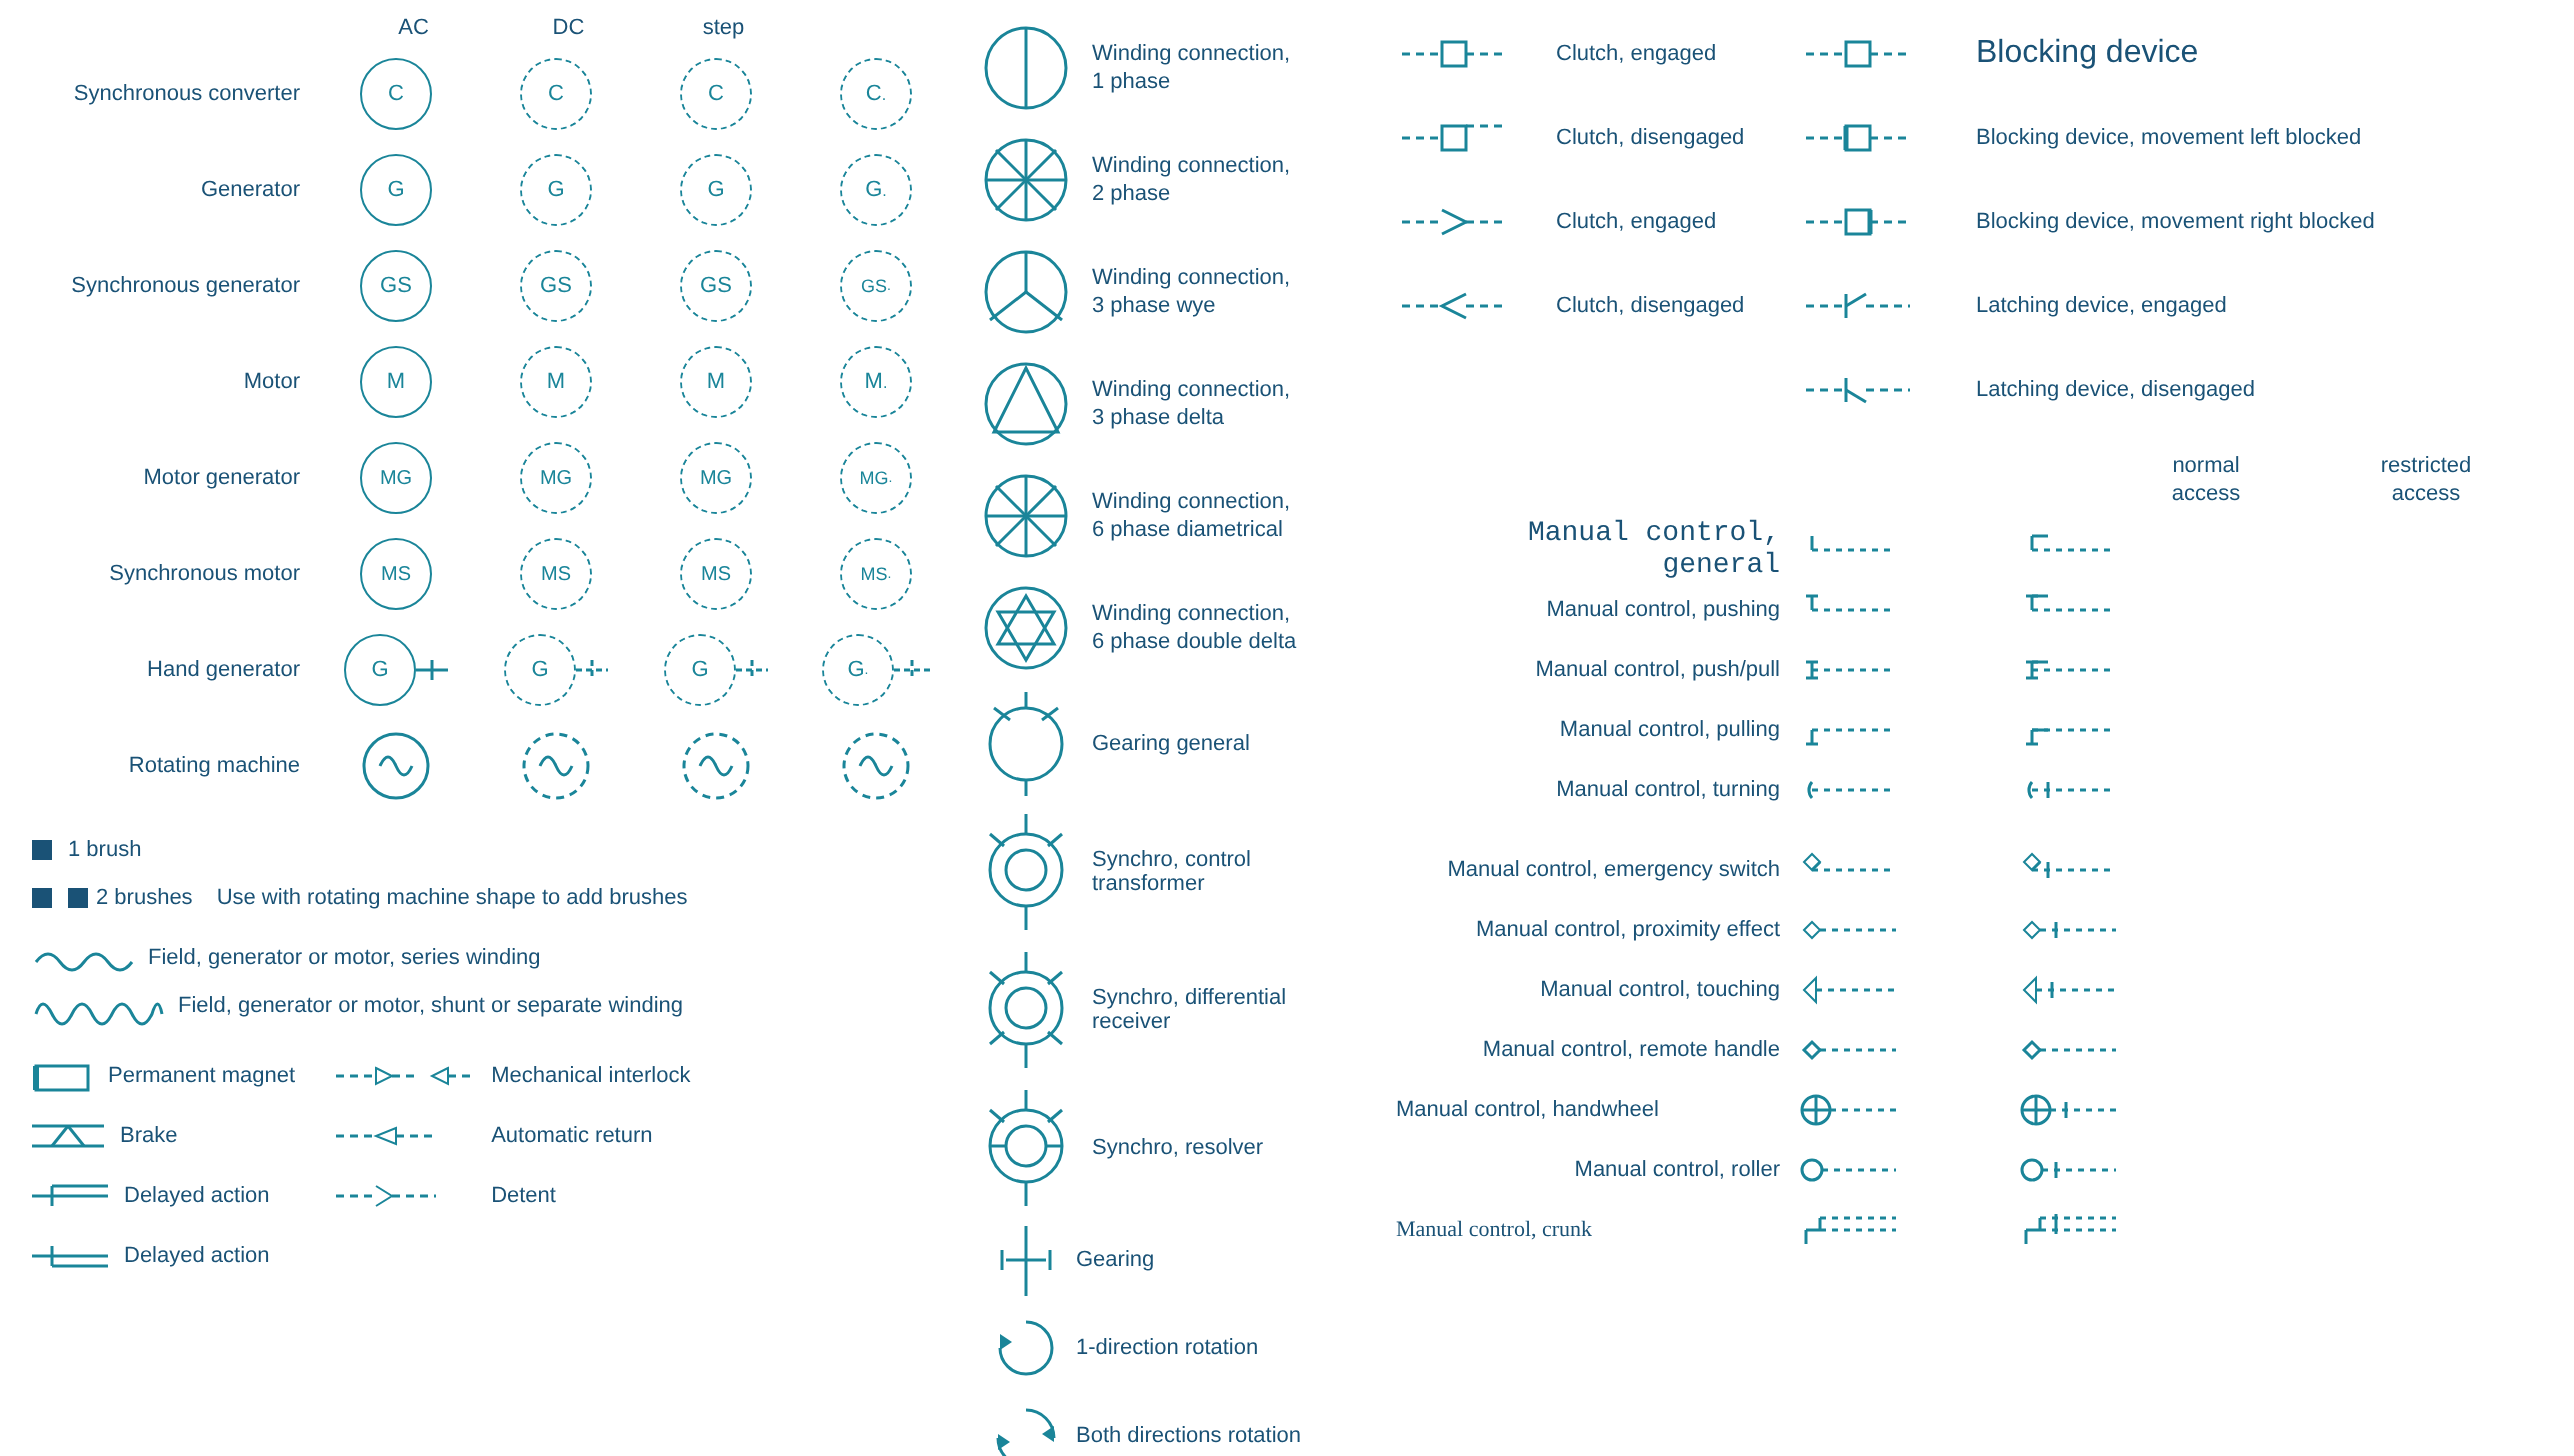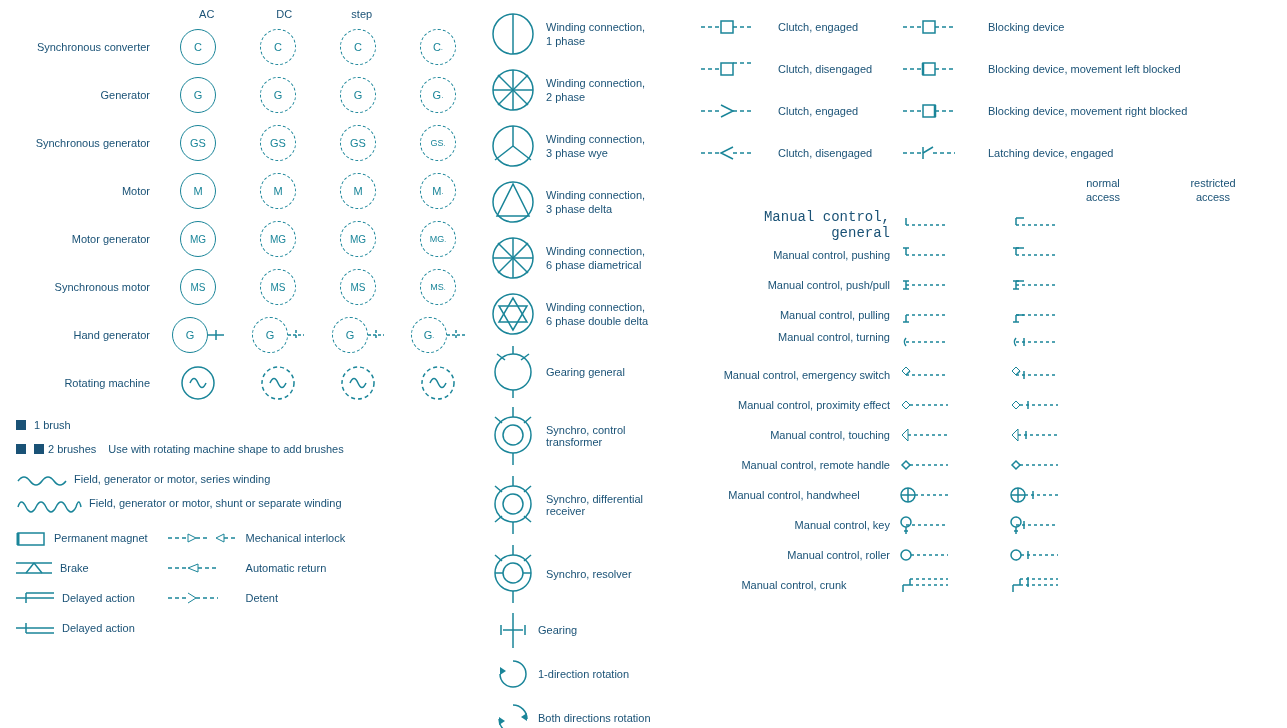--- a/index.html
+++ b/index.html
@@ -640,21 +640,21 @@
           </svg>
         </div>
         <span style="width:120px;font-size:11px;color:#1a5276;">Clutch, engaged</span>
         <div style="width:90px;display:flex;align-items:center;justify-content:center">
           <svg width="80" height="22" viewBox="0 0 80 22">
             <line x1="0" y1="11" x2="20" y2="11" stroke="#1a8599" stroke-width="1.5" stroke-dasharray="4,3"></line>
             <rect x="20" y="5" width="12" height="12" stroke="#1a8599" stroke-width="1.5" fill="none"></rect>
             <line x1="32" y1="11" x2="52" y2="11" stroke="#1a8599" stroke-width="1.5" stroke-dasharray="4,3"></line>
           </svg>
         </div>
-        <span style="font-size:11px;color:#1a5276;text-align:right;">Blocking device</span>
+        <span style="font-size:16px;color:#1a5276;text-align:right;">Blocking device</span>
       </div>
 
       <div style="display:flex;align-items:center;height:38px;margin-bottom:4px;">
         <div style="width:80px;display:flex;align-items:center;justify-content:center">
           <svg width="75" height="22" viewBox="0 0 75 22">
             <line x1="0" y1="11" x2="20" y2="11" stroke="#1a8599" stroke-width="1.5" stroke-dasharray="4,3"></line>
             <rect x="20" y="5" width="12" height="12" stroke="#1a8599" stroke-width="1.5" fill="none"></rect>
             <line x1="32" y1="5" x2="50" y2="5" stroke="#1a8599" stroke-width="1.5" stroke-dasharray="4,3"></line>
           </svg>
         </div>
@@ -703,20 +703,33 @@
           <svg width="80" height="22" viewBox="0 0 80 22">
             <line x1="0" y1="11" x2="20" y2="11" stroke="#1a8599" stroke-width="1.5" stroke-dasharray="4,3"></line>
             <line x1="20" y1="5" x2="20" y2="17" stroke="#1a8599" stroke-width="1.5"></line>
             <line x1="20" y1="11" x2="30" y2="5" stroke="#1a8599" stroke-width="1.5"></line>
             <line x1="30" y1="11" x2="52" y2="11" stroke="#1a8599" stroke-width="1.5" stroke-dasharray="4,3"></line>
           </svg>
         </div>
         <span style="font-size:11px;color:#1a5276;">Latching device, engaged</span>
       </div>
 
+      <div style="display:flex;align-items:center;height:38px;margin-bottom:12px;">
+        <div style="width:80px;"></div>
+        <span style="width:120px;font-size:11px;color:#1a5276;"></span>
+        <div style="width:90px;display:flex;align-items:center;justify-content:center">
+          <svg width="80" height="22" viewBox="0 0 80 22">
+            <line x1="0" y1="11" x2="20" y2="11" stroke="#1a8599" stroke-width="1.5" stroke-dasharray="4,3"></line>
+            <line x1="20" y1="5" x2="20" y2="17" stroke="#1a8599" stroke-width="1.5"></line>
+            <line x1="20" y1="11" x2="30" y2="17" stroke="#1a8599" stroke-width="1.5"></line>
+            <line x1="30" y1="11" x2="52" y2="11" stroke="#1a8599" stroke-width="1.5" stroke-dasharray="4,3"></line>
+          </svg>
+        </div>
+        <span style="font-size:11px;color:#1a5276;">Latching device, disengaged</span>
+      </div>
 
       <div style="display:flex;justify-content:flex-end;margin-bottom:6px;padding-right:10px;">
         <div style="width:110px;text-align:center;font-size:11px;color:#1a5276;line-height:1.3;">normal<br>access</div>
         <div style="width:110px;text-align:center;font-size:11px;color:#1a5276;line-height:1.3;">restricted<br>access</div>
       </div>
 
       <div style="display:flex;align-items:center;height:28px;margin-bottom:2px;">
         <div style="width:200px;text-align:right;padding-right:8px;font-size:14px;color:#1a5276;font-family:Liberation Mono, monospace;">Manual control, general</div>
         <div style="width:110px;display:flex;align-items:center;">
           <svg width="55" height="22" viewBox="0 0 55 22">
@@ -785,21 +798,21 @@
         <div style="width:110px;display:flex;align-items:center;">
           <svg width="55" height="22" viewBox="0 0 55 22">
               <line x1="8" y1="11" x2="8" y2="18" stroke="#1a8599" stroke-width="1.5"></line>
               <line x1="5" y1="18" x2="11" y2="18" stroke="#1a8599" stroke-width="1.5"></line>
               <line x1="8" y1="11" x2="16" y2="11" stroke="#1a8599" stroke-width="1.5"></line>
               <line x1="8" y1="11" x2="50" y2="11" stroke="#1a8599" stroke-width="1.5" stroke-dasharray="3,3"></line>
             </svg>
         </div>
       </div>
 
-      <div style="display:flex;align-items:flex-start;height:28px;margin-bottom:2px;">
+      <div style="display:flex;align-items:center;height:28px;margin-bottom:12px;">
         <div style="width:200px;text-align:right;padding-right:8px;font-size:11px;color:#1a5276;">Manual control, turning</div>
         <div style="width:110px;display:flex;align-items:center;">
           <svg width="55" height="22" viewBox="0 0 55 22">
               <path d="M8,15 A6,6 0 0,1 8,7" stroke="#1a8599" stroke-width="1.5" fill="none"></path>
               <line x1="8" y1="11" x2="50" y2="11" stroke="#1a8599" stroke-width="1.5" stroke-dasharray="3,3"></line>
             </svg>
         </div>
         <div style="width:110px;display:flex;align-items:center;">
           <svg width="55" height="22" viewBox="0 0 55 22">
               <path d="M8,15 A6,6 0 0,1 8,7" stroke="#1a8599" stroke-width="1.5" fill="none"></path>
@@ -872,80 +885,60 @@
         </div>
         <div style="width:110px;display:flex;align-items:center;">
           <svg width="55" height="22" viewBox="0 0 55 22">
               <path d="M4,11 L8,7 L12,11 L8,15 Z" stroke="#1a8599" stroke-width="1.5" fill="none"></path>
               <line x1="12" y1="11" x2="50" y2="11" stroke="#1a8599" stroke-width="1.5" stroke-dasharray="3,3"></line>
             </svg>
         </div>
       </div>
 
       <div style="display:flex;align-items:center;height:28px;margin-bottom:2px;">
-        <div style="width:200px;text-align:center;padding-right:8px;font-size:11px;color:#1a5276;">Manual control, handwheel</div>
+        <div style="width:200px;text-align:left;padding-right:8px;font-size:11px;color:#1a5276;">Manual control, handwheel</div>
         <div style="width:110px;display:flex;align-items:center;">
           <svg width="55" height="22" viewBox="0 0 55 22">
               <circle cx="10" cy="11" r="7" stroke="#1a8599" stroke-width="1.5" fill="none"></circle>
               <line x1="10" y1="4" x2="10" y2="18" stroke="#1a8599" stroke-width="1.5"></line>
               <line x1="3" y1="11" x2="17" y2="11" stroke="#1a8599" stroke-width="1.5"></line>
               <line x1="17" y1="11" x2="50" y2="11" stroke="#1a8599" stroke-width="1.5" stroke-dasharray="3,3"></line>
             </svg>
         </div>
         <div style="width:110px;display:flex;align-items:center;">
           <svg width="55" height="22" viewBox="0 0 55 22">
               <circle cx="10" cy="11" r="7" stroke="#1a8599" stroke-width="1.5" fill="none"></circle>
               <line x1="10" y1="4" x2="10" y2="18" stroke="#1a8599" stroke-width="1.5"></line>
               <line x1="3" y1="11" x2="17" y2="11" stroke="#1a8599" stroke-width="1.5"></line>
               <line x1="17" y1="11" x2="50" y2="11" stroke="#1a8599" stroke-width="1.5" stroke-dasharray="3,3"></line>
               <line x1="25" y1="7" x2="25" y2="15" stroke="#1a8599" stroke-width="1.5"></line>
             </svg>
         </div>
       </div>
 
-      <div style="display:flex;align-items:center;height:28px;margin-bottom:2px;">
-        <div style="width:200px;text-align:right;padding-right:8px;font-size:11px;color:#1a5276;">Manual control, key</div>
-        <div style="width:110px;display:flex;align-items:center;">
-          <svg width="55" height="22" viewBox="0 0 55 22">
-              <circle cx="8" cy="8" r="5" stroke="#1a8599" stroke-width="1.5" fill="none"></circle>
-              <line x1="8" y1="13" x2="8" y2="20" stroke="#1a8599" stroke-width="1.5"></line>
-              <line x1="6" y1="17" x2="10" y2="17" stroke="#1a8599" stroke-width="1.5"></line>
-              <line x1="8" y1="11" x2="50" y2="11" stroke="#1a8599" stroke-width="1.5" stroke-dasharray="3,3"></line>
-            </svg>
-        </div>
-        <div style="width:110px;display:flex;align-items:center;">
-          <svg width="55" height="22" viewBox="0 0 55 22">
-              <circle cx="8" cy="8" r="5" stroke="#1a8599" stroke-width="1.5" fill="none"></circle>
-              <line x1="8" y1="13" x2="8" y2="20" stroke="#1a8599" stroke-width="1.5"></line>
-              <line x1="6" y1="17" x2="10" y2="17" stroke="#1a8599" stroke-width="1.5"></line>
-              <line x1="8" y1="11" x2="50" y2="11" stroke="#1a8599" stroke-width="1.5" stroke-dasharray="3,3"></line>
-              <line x1="16" y1="7" x2="16" y2="15" stroke="#1a8599" stroke-width="1.5"></line>
-            </svg>
-        </div>
-      </div>
 
       <div style="display:flex;align-items:center;height:28px;margin-bottom:2px;">
         <div style="width:200px;text-align:right;padding-right:8px;font-size:11px;color:#1a5276;">Manual control, roller</div>
         <div style="width:110px;display:flex;align-items:center;">
           <svg width="55" height="22" viewBox="0 0 55 22">
               <circle cx="8" cy="11" r="5" stroke="#1a8599" stroke-width="1.5" fill="none"></circle>
               <line x1="13" y1="11" x2="50" y2="11" stroke="#1a8599" stroke-width="1.5" stroke-dasharray="3,3"></line>
             </svg>
         </div>
         <div style="width:110px;display:flex;align-items:center;">
           <svg width="55" height="22" viewBox="0 0 55 22">
               <circle cx="8" cy="11" r="5" stroke="#1a8599" stroke-width="1.5" fill="none"></circle>
               <line x1="13" y1="11" x2="50" y2="11" stroke="#1a8599" stroke-width="1.5" stroke-dasharray="3,3"></line>
               <line x1="20" y1="7" x2="20" y2="15" stroke="#1a8599" stroke-width="1.5"></line>
             </svg>
         </div>
       </div>
 
       <div style="display:flex;align-items:center;height:28px;margin-bottom:2px;">
-        <div style="width:200px;text-align:center;padding-right:8px;font-size:11px;color:#1a5276;">Manual control, crunk</div>
+        <div style="width:200px;text-align:left;padding-right:8px;font-size:11px;color:#1a5276;font-family:Liberation Serif, serif;">Manual control, crunk</div>
         <div style="width:110px;display:flex;align-items:center;">
           <svg width="55" height="22" viewBox="0 0 55 22">
               <line x1="5" y1="18" x2="5" y2="11" stroke="#1a8599" stroke-width="1.5"></line>
               <line x1="5" y1="11" x2="12" y2="11" stroke="#1a8599" stroke-width="1.5"></line>
               <line x1="12" y1="11" x2="12" y2="5" stroke="#1a8599" stroke-width="1.5"></line>
               <line x1="12" y1="5" x2="50" y2="5" stroke="#1a8599" stroke-width="1.5" stroke-dasharray="3,3"></line>
               <line x1="12" y1="11" x2="50" y2="11" stroke="#1a8599" stroke-width="1.5" stroke-dasharray="3,3"></line>
             </svg>
         </div>
         <div style="width:110px;display:flex;align-items:center;">

